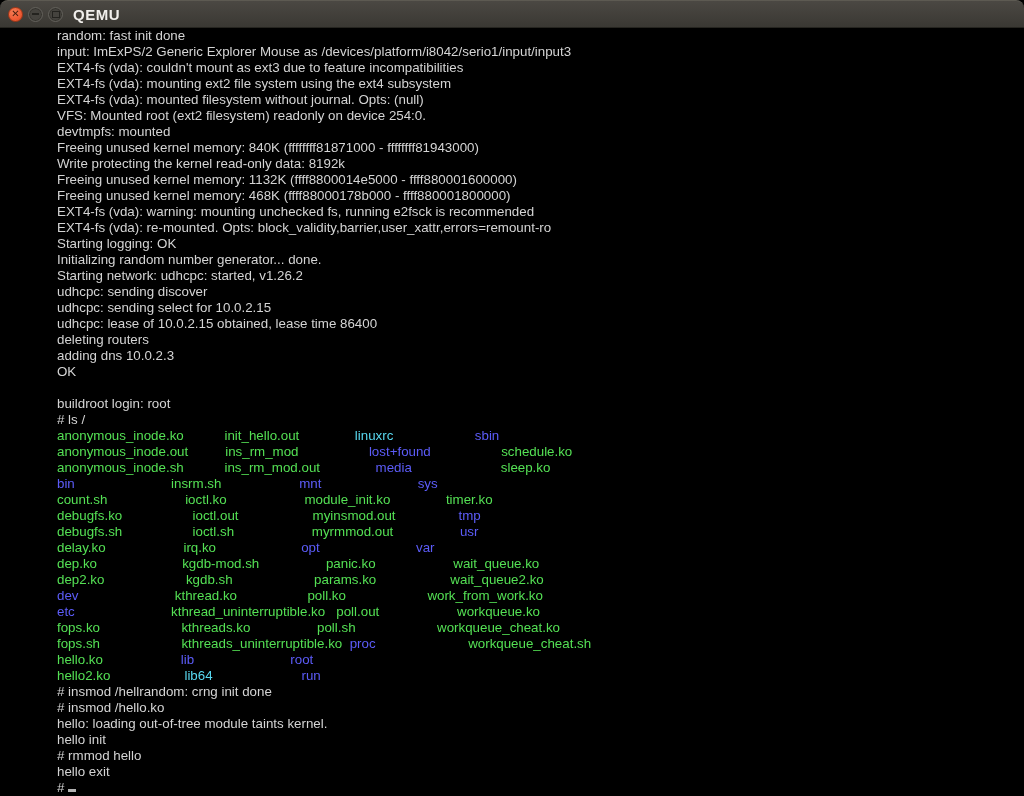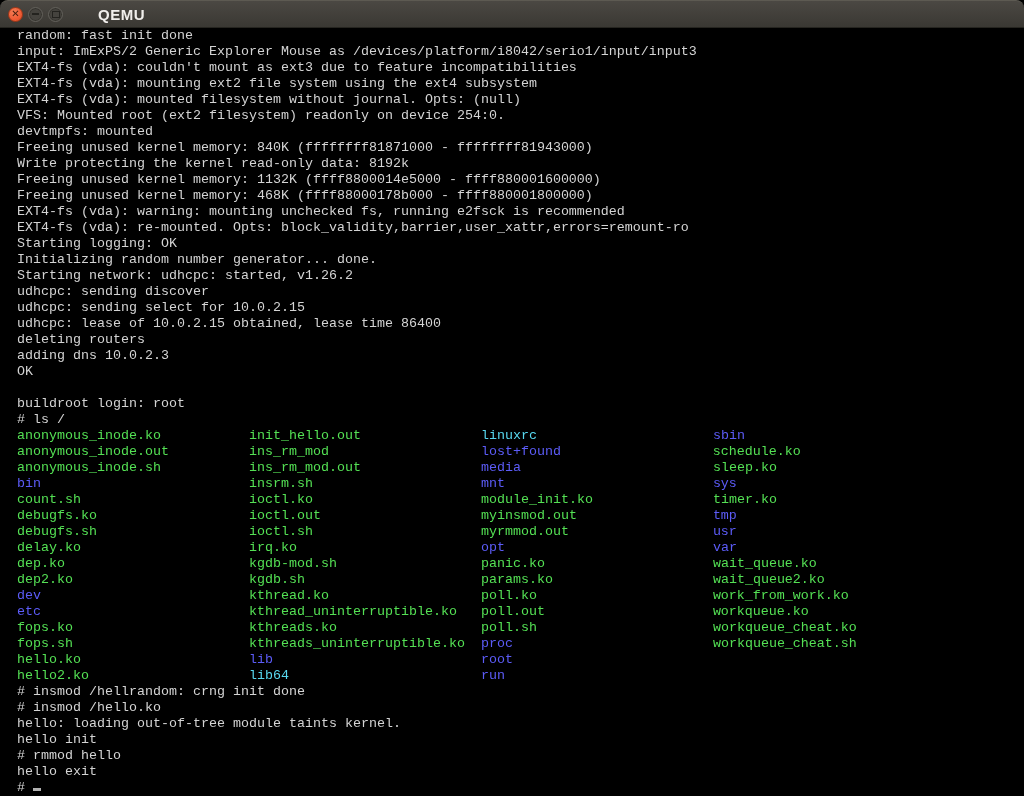--- a/index.html
+++ b/index.html
@@ -44,38 +44,39 @@
   .icon-x{
     color:#471d0d;font:bold 10px/10px "DejaVu Sans",sans-serif;
   }
   .icon-min{
     width:7px;height:2px;background:#24231f;display:block;
   }
   .icon-max{
     width:6px;height:5px;border:1.5px solid #24231f;display:block;box-sizing:content-box;
   }
   .title-text{
-    margin-left:35px;
+    margin-left:10px;
     color:#f1efec;
     font:bold 15px/15px "Liberation Sans","DejaVu Sans",sans-serif;
     letter-spacing:0.5px;
   }
   .terminal{
     position:absolute;top:28px;left:0;
     width:1024px;height:768px;
     background:var(--bg);
     overflow:hidden;
     cursor:text;
   }
   .term-text{
-    font-family:Liberation Mono, monospace;
+    font-family:Liberation Sans, sans-serif;
     font-size:13.3333px;
     line-height:16px;
     white-space:pre;
     padding-left:17px;
+    margin-left:40px;
   }
   .line{height:16px;}
   .c-fg{color:var(--fg);}
   .c-green{color:var(--green);}
   .c-blue{color:var(--blue);}
   .c-cyan{color:var(--cyan);}
   .cursor{
     display:inline-block;width:8px;height:3px;
     background:#b2b2b2;
   }

